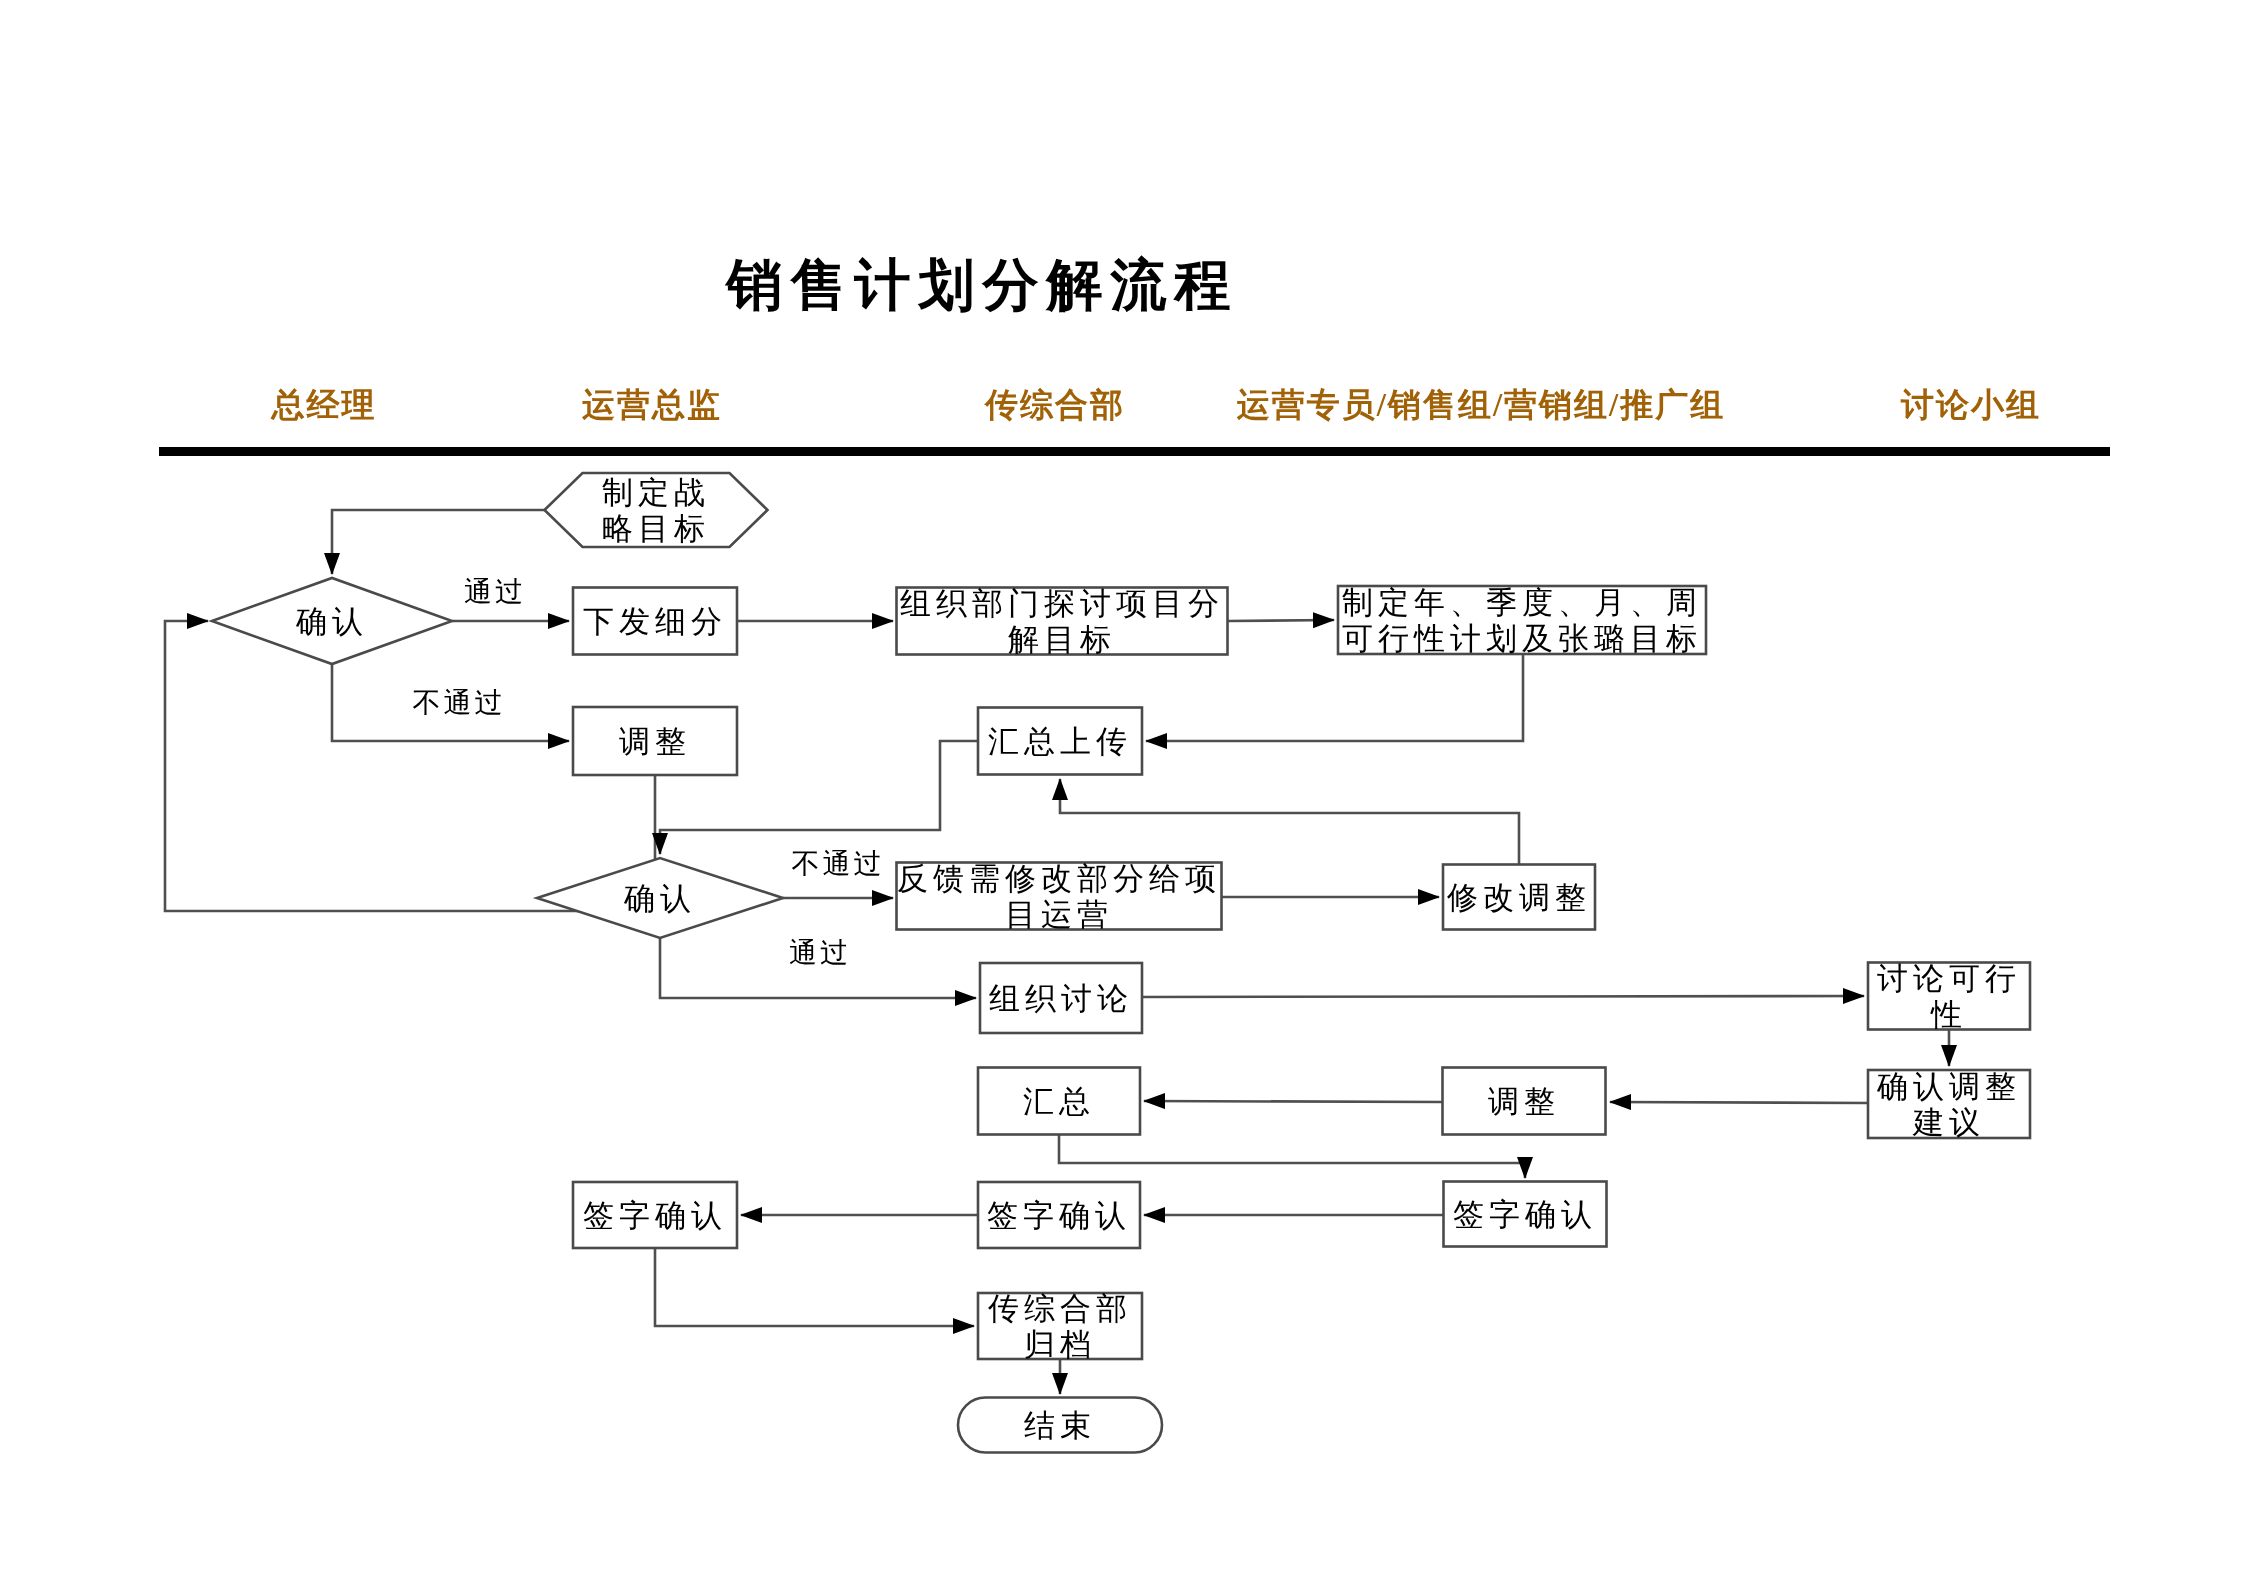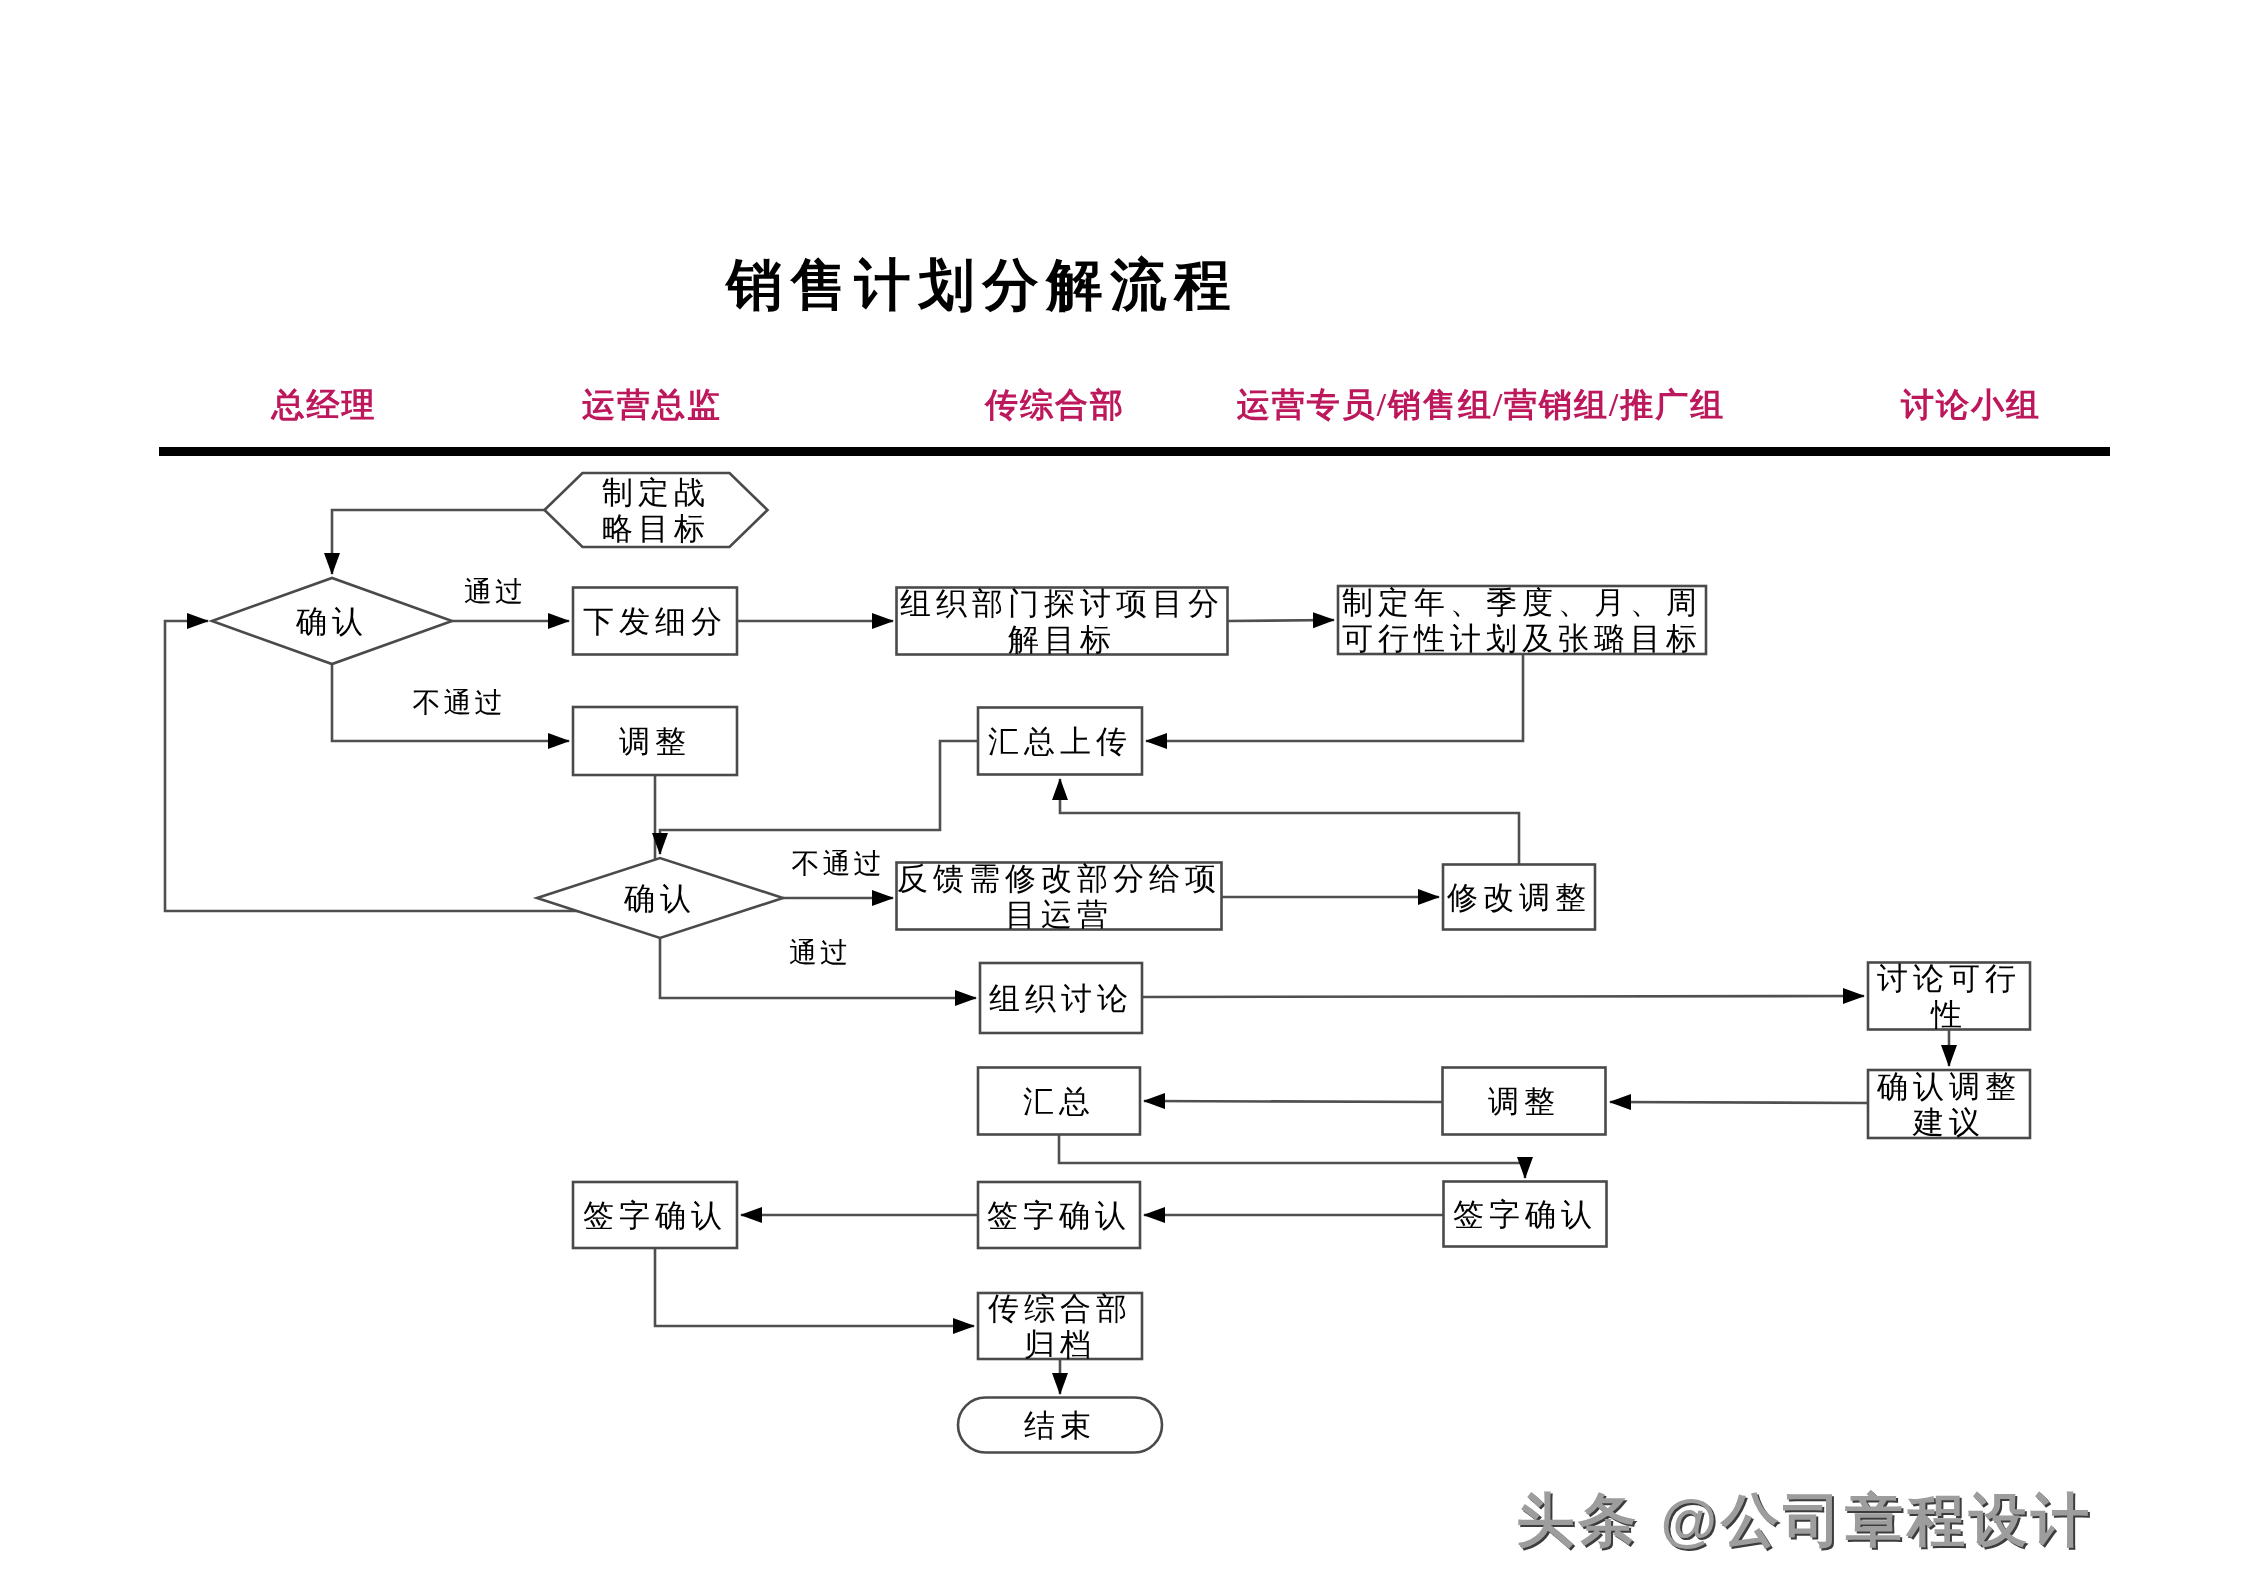--- a/index.html
+++ b/index.html
@@ -3,21 +3,21 @@
 <meta charset="utf-8">
 <style>
   html,body{margin:0;padding:0;background:#ffffff;}
   body{width:2245px;height:1587px;position:relative;overflow:hidden;
        font-family:"Liberation Serif", serif;}
   #stage{position:absolute;inset:0;background:#ffffff;}
   .page-title{position:absolute;top:248px;left:0;width:1965px;text-align:center;
        font-size:56px;font-weight:bold;letter-spacing:8px;color:#000;}
   #lanes{position:absolute;top:0;left:0;}
   .lane-label{position:absolute;transform:translateX(-50%);white-space:nowrap;
-       font-size:33px;font-weight:bold;color:#be185d;top:383px;letter-spacing:2px;}
+       font-size:33px;font-weight:bold;color:#a16207;top:383px;letter-spacing:2px;}
   .separator{position:absolute;left:159px;top:447px;width:1951px;height:9px;background:#000;}
   #chart{position:absolute;left:0;top:0;}
   .node-shape{fill:#ffffff;stroke:#4a4a4a;stroke-width:2.6px;}
   .node-text{fill:#000;font-family:"Liberation Serif", serif;font-size:31px;letter-spacing:5px;}
   .edge-line{fill:none;stroke:#4f4f4f;stroke-width:2.6px;}
   .edge-label{fill:#000;font-family:"Liberation Serif", serif;font-size:28px;letter-spacing:3px;}
   .watermark{position:absolute;top:1482px;right:152px;white-space:nowrap;
        font-family:"Liberation Sans", sans-serif;font-size:58px;font-weight:bold;
        color:#9d9d9d;text-shadow:2px 2px 0 #3c3c3c;letter-spacing:4px;}
 </style>
@@ -181,14 +181,13 @@
       </g>
       <g>
         <rect x="978" y="1293" width="164" height="66" class="node-shape"></rect>
         <text x="1060" y="1308" class="node-text" text-anchor="middle" dominant-baseline="central"><tspan x="1060" dy="0">传综合部</tspan><tspan x="1060" dy="36">归档</tspan></text>
       </g>
       <g>
         <rect x="958" y="1397.5" width="204" height="55" rx="27.5" ry="27.5" class="node-shape"></rect>
         <text x="1060" y="1425" class="node-text" text-anchor="middle" dominant-baseline="central"><tspan x="1060" dy="0">结束</tspan></text>
       </g>
     </svg>
-  <div class="watermark">头条 @公司章程设计</div>
 </div>
 
 </body></html>

